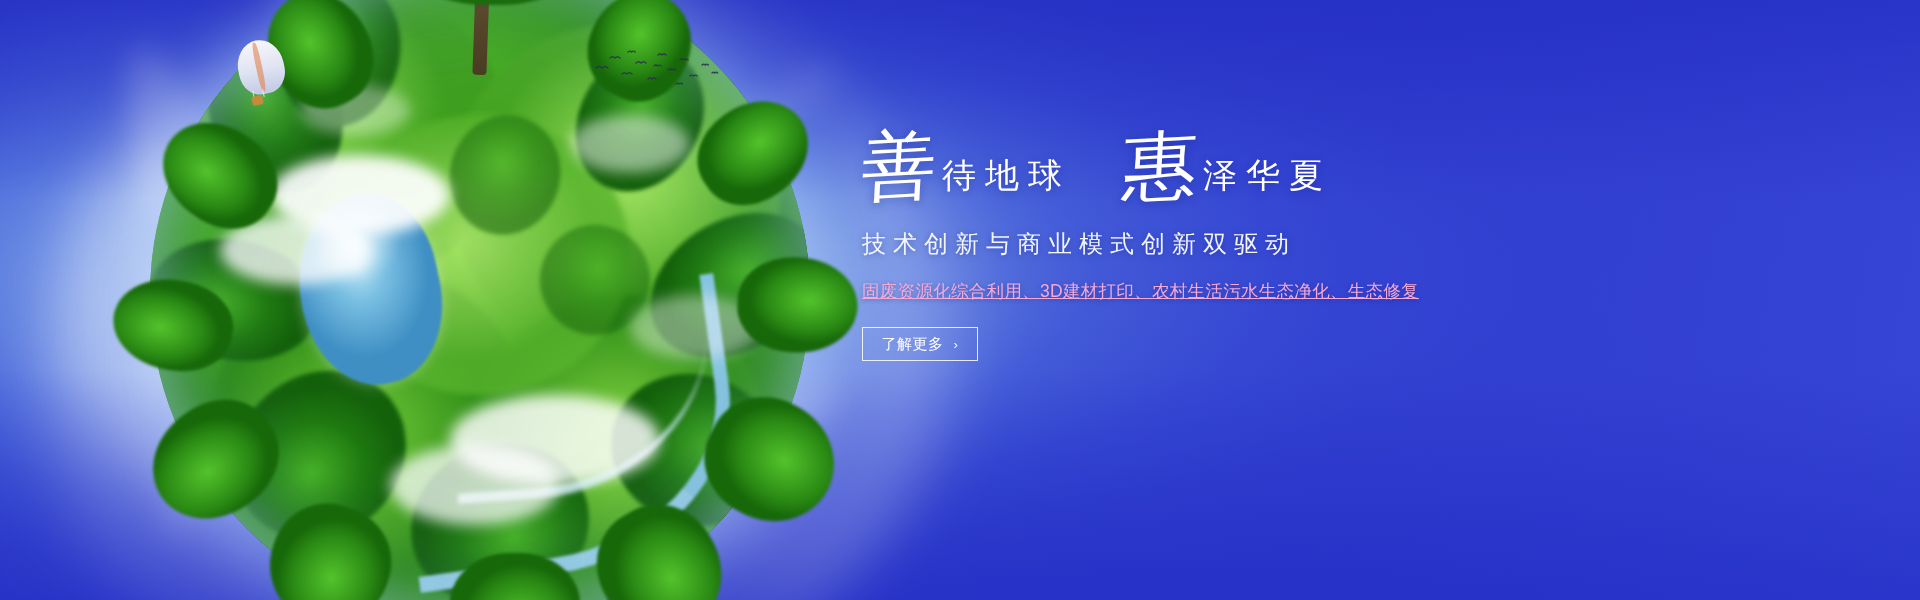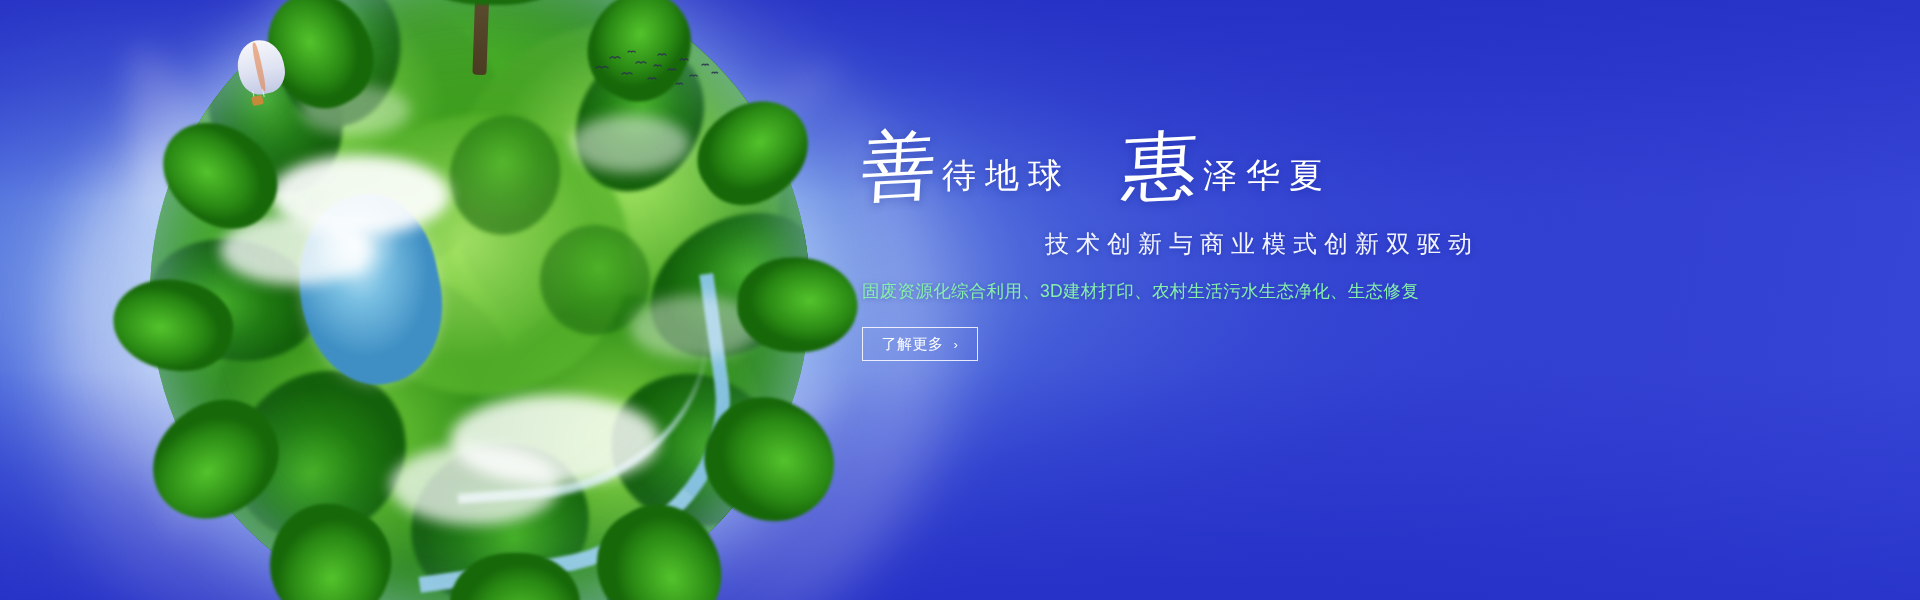--- a/index.html
+++ b/index.html
@@ -363,29 +363,29 @@
   .h-gap { display: inline-block; width: 52px; }
 
   .subline {
     margin-top: 26px;
     font-size: 24px;
     letter-spacing: 7px;
     font-weight: 400;
     color: #f2f5ff;
     text-shadow: 0 1px 6px rgba(10,20,120,0.35);
     white-space: nowrap;
-    text-align: center;
   }
   .descline {
     margin-top: 19px;
     font-size: 17.5px;
     letter-spacing: .3px;
-    color: #86efac;
+    color: #f9a8d4;
     text-shadow: 0 1px 5px rgba(10,20,120,0.35);
     white-space: nowrap;
+    text-decoration: underline;
   }
   .cta {
     margin-top: 24px;
     display: inline-flex;
     align-items: center;
     justify-content: center;
     gap: 10px;
     width: 116px;
     height: 34px;
     border: 1px solid rgba(255,255,255,0.85);

